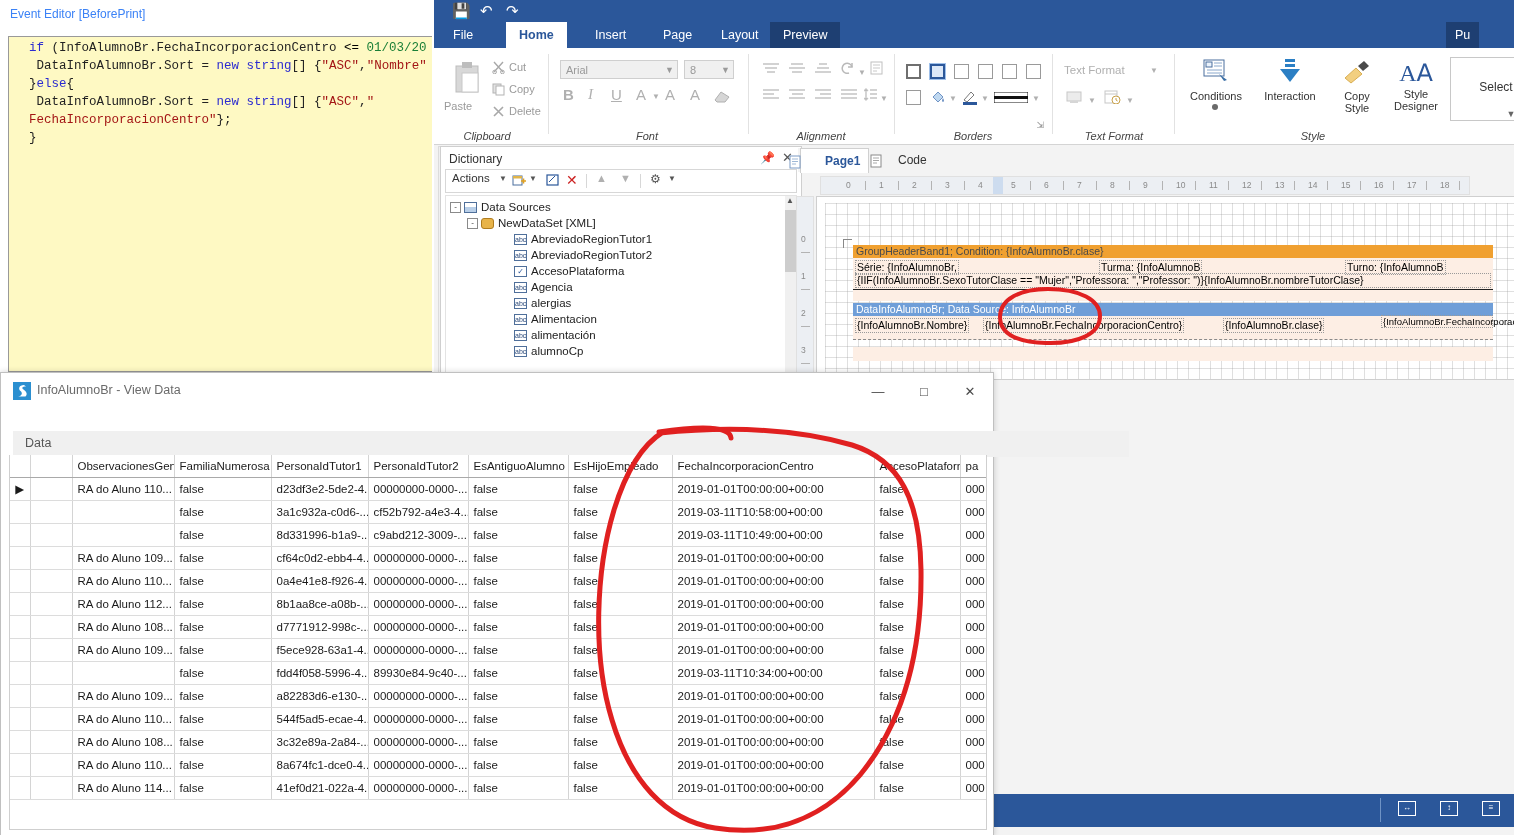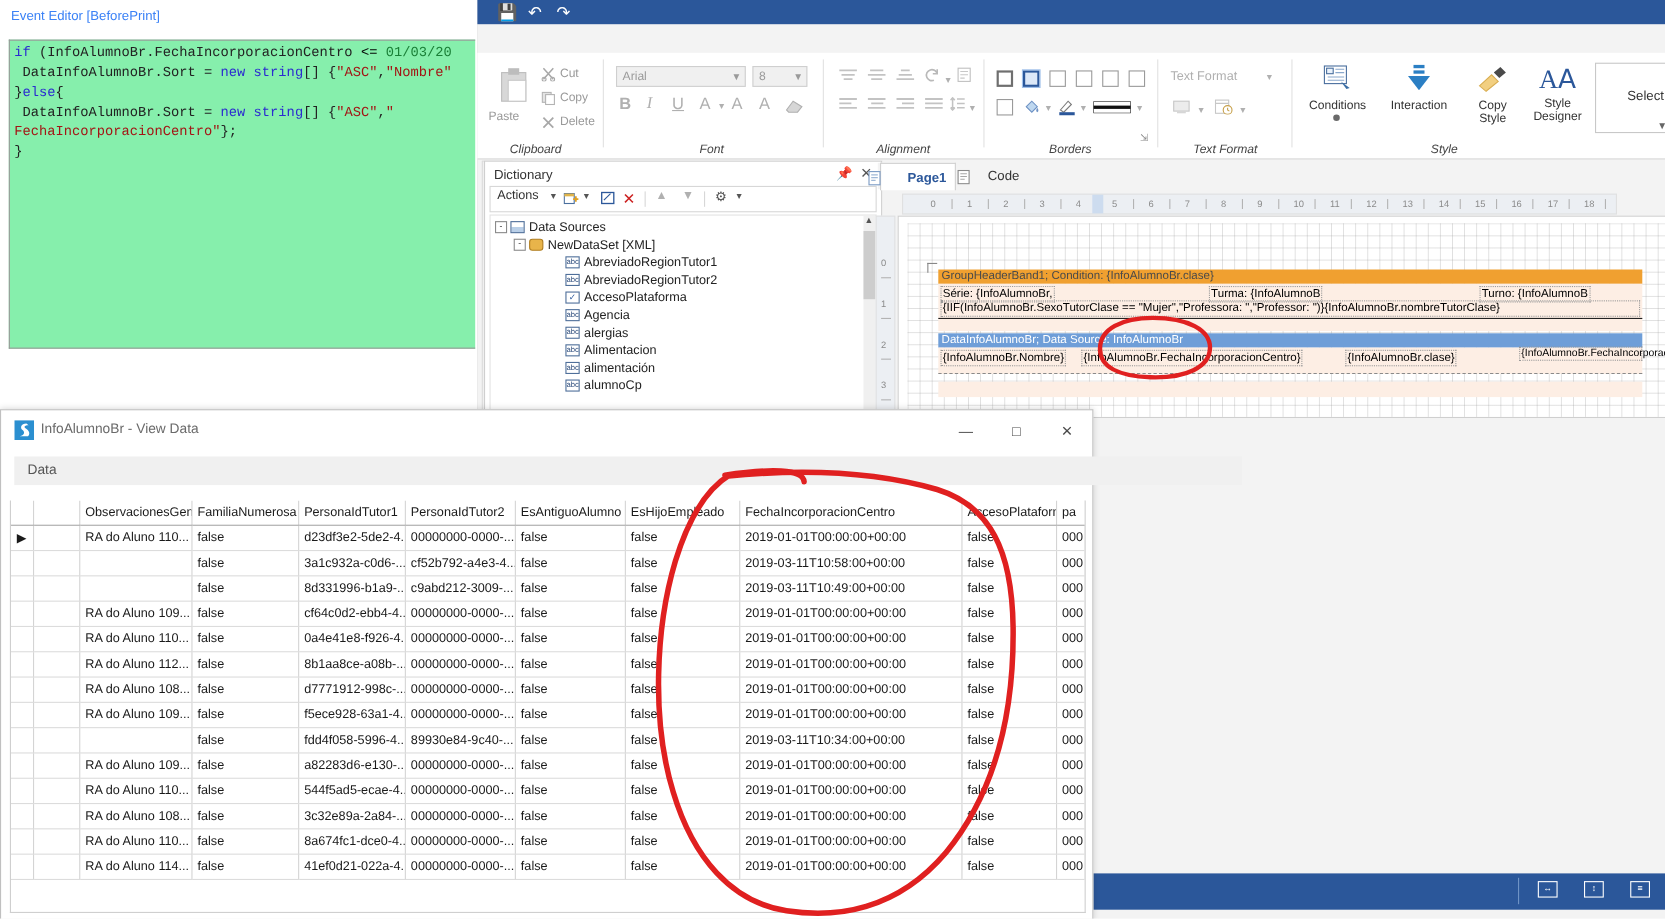--- a/index.html
+++ b/index.html
@@ -9,24 +9,24 @@
     font-family:"Liberation Sans", sans-serif;
     font-size:12px;color:#222;
     -webkit-font-smoothing:antialiased;
   }
   .abs{position:absolute;}
 
   
   #event-editor{left:0;top:0;width:434px;height:378px;background:#fff;border-right:1px solid #c8c8c8;}
   #event-editor .ee-title{position:absolute;left:10px;top:7px;font-size:12px;color:#3b82f6;}
   #event-editor .ee-code{
-    position:absolute;left:8px;top:36px;width:424px;height:281px;
-    border:1px solid #999;border-right:0;background:#86efac;
+    position:absolute;left:8px;top:36px;width:424px;height:336px;
+    border:1px solid #999;border-right:0;background:#fef9c3;
     font-family:"Liberation Mono", monospace;font-size:12.5px;line-height:18px;
-    white-space:pre;overflow:hidden;padding:2px 0 0 4px;box-sizing:border-box;
+    white-space:pre;overflow:hidden;padding:2px 0 0 20px;box-sizing:border-box;
   }
   .k-kw{color:#2b2bd0;}
   .k-str{color:#a31515;}
   .k-grn{color:#1a7f37;}
   .k-blk{color:#000;}
 
   
   #designer{left:434px;top:0;width:1080px;height:835px;background:#f3f3f3;}
   .ribbon-top{position:absolute;left:0;top:0;width:1080px;height:22px;background:#2b579a;}
   .qat{position:absolute;top:2px;color:#fff;font-size:15px;}
@@ -110,21 +110,21 @@
   .sbico{position:absolute;top:7px;width:18px;height:15px;border:1.5px solid #fff;box-sizing:border-box;color:#fff;font-size:8px;text-align:center;line-height:12px;}
   .sbdiv{position:absolute;top:4px;width:1px;height:24px;background:#6f93c5;}
   .hscroll{position:absolute;left:556px;top:782px;width:524px;height:12px;}
 
   
   #viewdata{left:0;top:372px;width:992px;height:463px;background:#fff;border:1px solid #c0c0c0;box-shadow:0 0 6px rgba(0,0,0,.18);}
   .vd-title{position:absolute;left:36px;top:10px;font-size:12.5px;color:#6a6a6a;}
   .vd-logo{position:absolute;left:12px;top:9px;width:18px;height:18px;}
   .vd-btn{position:absolute;top:6px;width:46px;height:26px;line-height:26px;text-align:center;color:#4a4a4a;font-size:13px;}
   .vd-tabbar{position:absolute;left:0;top:42px;width:990px;height:26px;}
-  .vd-tab{position:absolute;left:12px;top:0;width:1116px;height:26px;background:#f0f0f0;}
+  .vd-tab{position:absolute;left:12px;top:16px;width:1116px;height:26px;background:#f0f0f0;}
   .vd-tab span{position:absolute;left:12px;top:5px;font-size:12.5px;color:#555;}
 
   .grid{position:absolute;left:8px;top:82px;width:976px;height:374px;background:#fff;border:1px solid #cfcfcf;border-top:0;overflow:hidden;}
   .grid table{border-collapse:collapse;table-layout:fixed;width:976px;}
   .grid th{height:22px;font-weight:normal;font-size:11.5px;color:#1a1a1a;text-align:left;padding:0 5px;border-right:1px solid #d4d4d4;border-bottom:1px solid #a9a9a9;background:#fff;white-space:nowrap;overflow:hidden;}
   .grid td{height:22px;font-size:11.5px;color:#1a1a1a;padding:0 5px;border-right:1px solid #d4d4d4;border-bottom:1px solid #dcdcdc;white-space:nowrap;overflow:hidden;}
   .rowmark{color:#333;font-size:9px;text-align:center;padding:0;}
 
   
   #annot{left:0;top:0;width:1514px;height:835px;pointer-events:none;}
@@ -143,20 +143,29 @@
 </div>
 
 <div class="abs" id="designer">
 
   <div class="ribbon-top">
     <span class="qat" style="left:18px;">💾</span>
     <span class="qat" style="left:46px;">↶</span>
     <span class="qat" style="left:72px;">↷</span>
   </div>
 
+  <div class="tabstrip">
+    <div class="rtab" style="left:6px;">File</div>
+    <div class="rtab active" style="left:72px;">Home</div>
+    <div class="rtab" style="left:148px;">Insert</div>
+    <div class="rtab" style="left:216px;">Page</div>
+    <div class="rtab" style="left:274px;">Layout</div>
+    <div class="rtab preview" style="left:336px;">Preview</div>
+    <div class="pubtab" style="left:1012px;">Pu</div>
+  </div>
 
   <div class="ribbon">
 
     <div class="grp" style="left:0;width:106px;">
       <div class="abs" style="left:16px;top:12px;width:36px;height:36px;">
         <svg width="36" height="36" viewBox="0 0 36 36">
             <rect x="6" y="6" width="22" height="26" fill="#d8d8d8" stroke="#bdbdbd"></rect>
             <rect x="12" y="2" width="10" height="6" fill="#bdbdbd"></rect>
             <rect x="12" y="13" width="16" height="19" fill="#fff" stroke="#c8c8c8"></rect>
           </svg>

